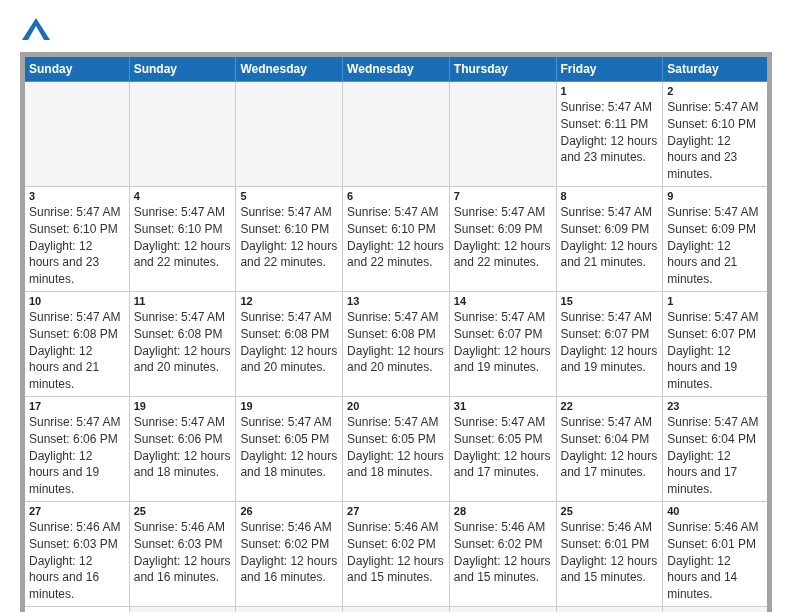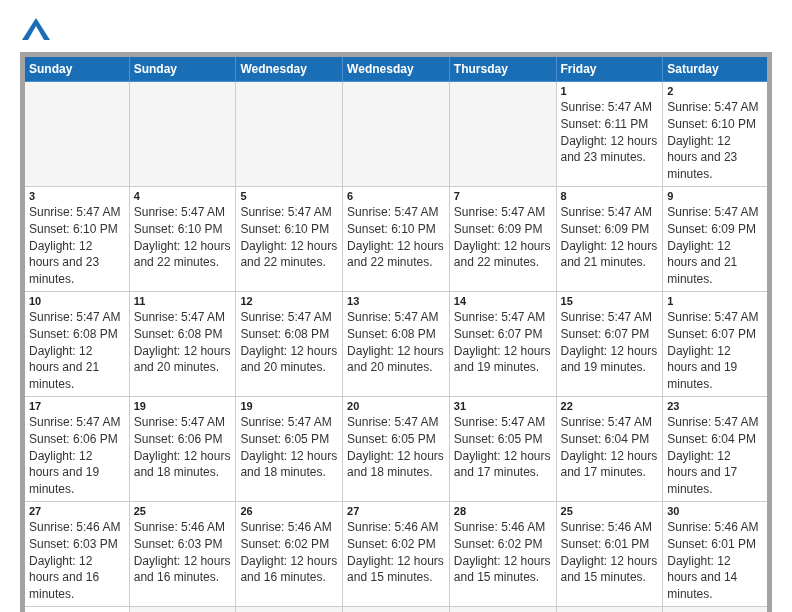--- a/index.html
+++ b/index.html
@@ -316,21 +316,21 @@
 Sunset: 6:02 PM
 Daylight: 12 hours and 15 minutes.</div>
           </td>
           <td>
             <span class="day-num">25</span>
             <div class="day-info">Sunrise: 5:46 AM
 Sunset: 6:01 PM
 Daylight: 12 hours and 15 minutes.</div>
           </td>
           <td>
-            <span class="day-num">30</span>
+            <span class="day-num">40</span>
             <div class="day-info">Sunrise: 5:46 AM
 Sunset: 6:01 PM
 Daylight: 12 hours and 14 minutes.</div>
           </td>
         </tr>
         <tr class="last-row">
           <td>
             <span class="day-num">31</span>
             <div class="day-info">Sunrise: 5:46 AM
 Sunset: 6:00 PM

